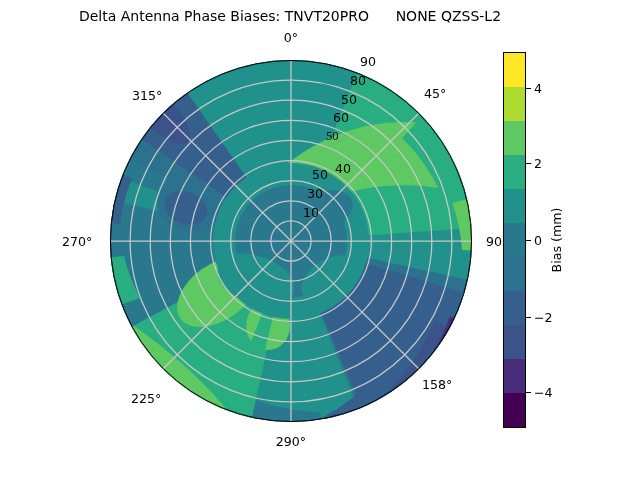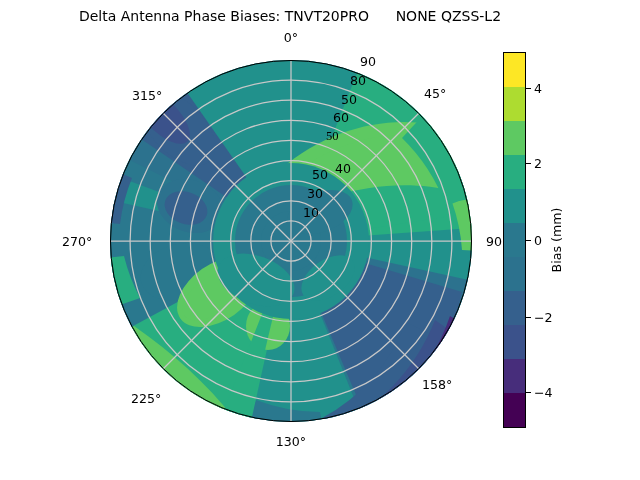--- a/index.html
+++ b/index.html
@@ -290,21 +290,21 @@
       </g>
     </svg>
 
     <div id="polar-outline"></div>
   </div>
 
   <div class="theta-label" style="left:291px; top:30px; transform:translateX(-50%);">0°</div>
   <div class="theta-label" style="left:424px; top:86px;">45°</div>
   <div class="theta-label" style="left:486px; top:234px;">90°</div>
   <div class="theta-label" style="left:422px; top:377px;">158°</div>
-  <div class="theta-label" style="left:291px; top:434px; transform:translateX(-50%);">130°</div>
+  <div class="theta-label" style="left:291px; top:434px; transform:translateX(-50%);">290°</div>
   <div class="theta-label" style="left:131px; top:391px;">225°</div>
   <div class="theta-label" style="left:62px; top:234px;">270°</div>
   <div class="theta-label" style="left:132px; top:88px;">315°</div>
 
   <div class="r-label" style="left:303px; top:205px;">10</div>
   <div class="r-label" style="left:307px; top:186px;">30</div>
   <div class="r-label" style="left:312px; top:167px;">50</div>
   <div class="r-label" style="left:335px; top:148px;margin-top:13px;">40</div>
   <div class="r-label" style="left:326px; top:129px;font-family:Liberation Serif, serif;">50</div>
   <div class="r-label" style="left:333px; top:110px;">60</div>

